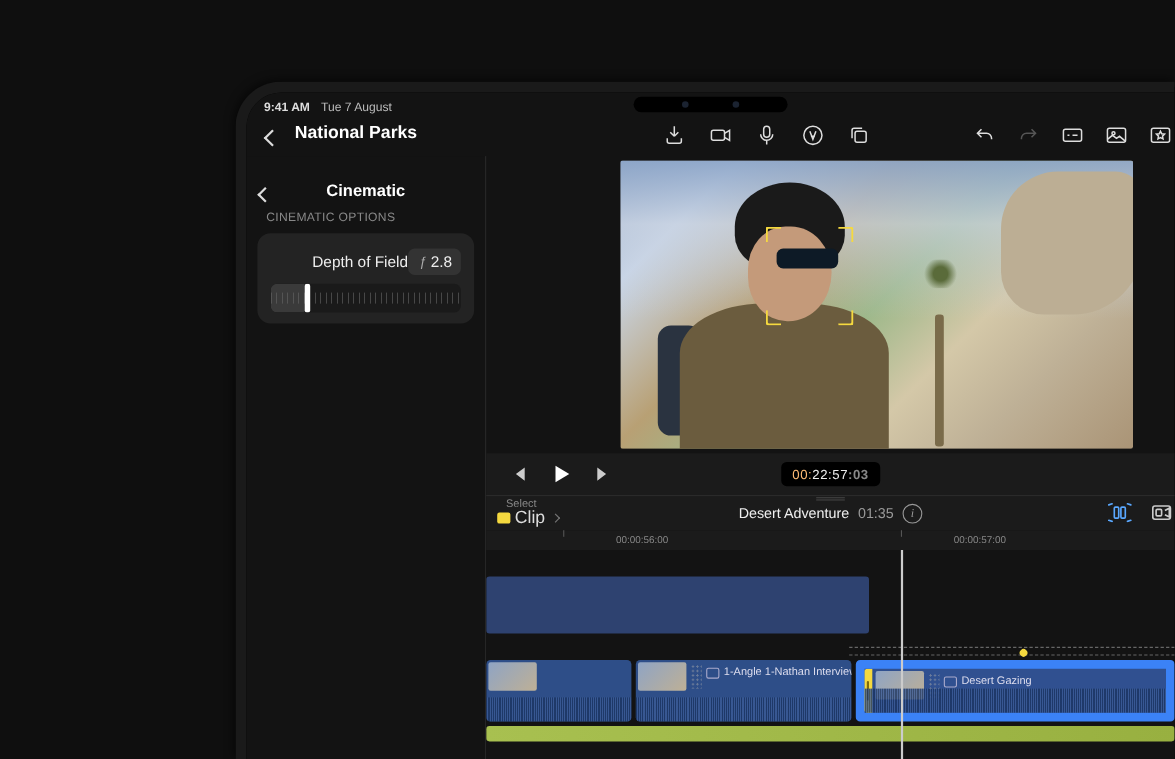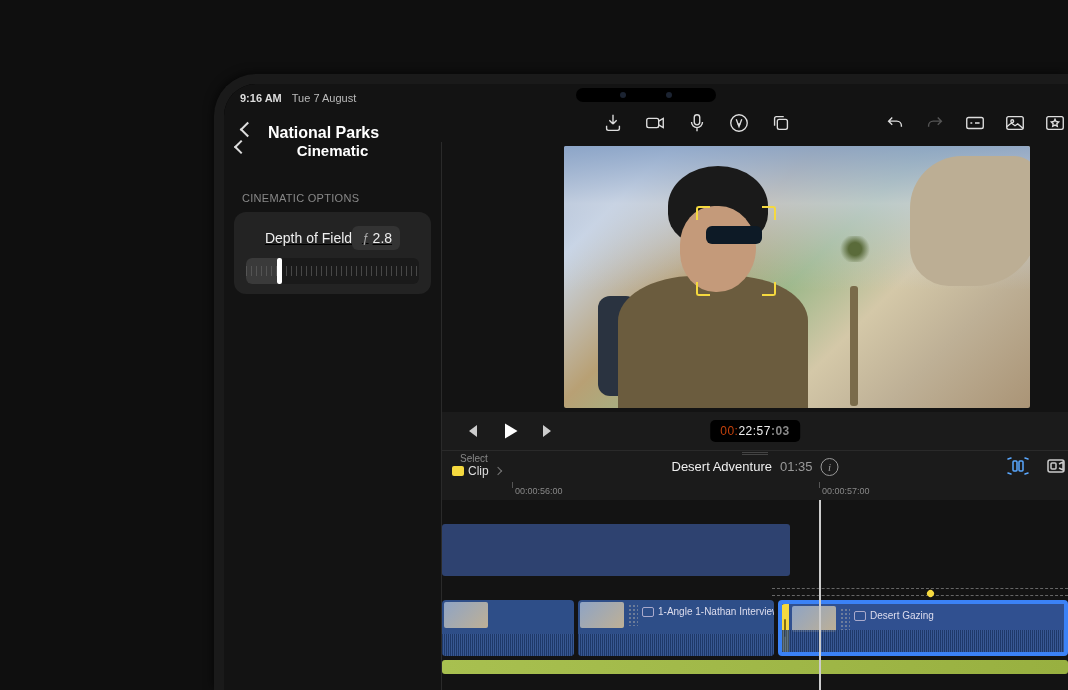--- a/index.html
+++ b/index.html
@@ -4,38 +4,38 @@
 <style>
 * { margin: 0; padding: 0; box-sizing: border-box; font-family: -apple-system, BlinkMacSystemFont, "Helvetica Neue", sans-serif; }
 body { background: #0f0f0f; width: 1068px; height: 690px; overflow: hidden; position: relative; }
 .device-frame { position: absolute; left: 214px; top: 74px; width: 854px; height: 616px; background: #000; border-radius: 42px 0 0 0; border: 10px solid #1a1a1a; border-right: none; border-bottom: none; box-shadow: -2px -2px 8px rgba(0,0,0,0.5); }
 .notch { position: absolute; left: 50%; top: 4px; transform: translateX(-50%); width: 140px; height: 14px; background: #000; border-radius: 24px; z-index: 100; }
 .notch::before { content:''; position: absolute; left: 44px; top: 4px; width: 6px; height: 6px; border-radius: 50%; background: #1b2331; }
 .notch::after { content:''; position: absolute; right: 44px; top: 4px; width: 6px; height: 6px; border-radius: 50%; background: #1b2331; }
 .screen { position: absolute; inset: 0; background: #131313; border-radius: 32px 0 0 0; overflow: hidden; }
 .status-bar { position: absolute; top: 8px; left: 16px; display: flex; gap: 10px; font-size: 11px; color: #ddd; font-weight: 600; align-items: baseline; }
 .status-bar .date { font-weight: 400; color: #bbb; }
-.nav-bar { position: absolute; top: 28px; left: 10px; right: 0; height: 30px; display: flex; align-items: flex-end; }
+.nav-bar { position: absolute; top: 28px; left: 10px; right: 0; height: 30px; display: flex; align-items: flex-start; }
 .nav-back { width: 26px; height: 26px; display: flex; align-items: center; justify-content: center; cursor: pointer; }
 .chevron-left { width: 11px; height: 11px; border-left: 2px solid #ddd; border-bottom: 2px solid #ddd; transform: rotate(45deg); }
 .nav-title { font-size: 16px; color: #fff; font-weight: 600; margin-left: 8px; }
 .toolbar-icons { position: absolute; top: 28px; left: 378px; display: flex; gap: 20px; align-items: center; }
 .toolbar-icons-right { position: absolute; top: 28px; right: 0; display: flex; gap: 18px; align-items: center; padding-right: 2px; }
 .ticon { width: 22px; height: 22px; display: flex; align-items: center; justify-content: center; cursor: pointer; }
 .ticon svg { stroke: #ddd; fill: none; stroke-width: 1.5; }
 .ticon.dim svg { stroke: #555; }
 .sidebar { position: absolute; left: 0; top: 58px; width: 218px; bottom: 0; background: #131313; border-right: 1px solid #2a2a2a; }
-.sidebar-header { height: 40px; display: flex; align-items: flex-start; padding: 0 12px; position: relative; }
+.sidebar-header { height: 40px; display: flex; align-items: flex-end; padding: 0 12px; position: relative; }
 .sidebar-header .chev { width: 10px; height: 10px; border-left: 2px solid #ddd; border-bottom: 2px solid #ddd; transform: rotate(45deg); cursor: pointer; }
 .sidebar-title { position: absolute; left: 50%; transform: translateX(-50%); font-size: 15px; color: #fff; font-weight: 600; }
 .section-label { font-size: 11px; color: #888; text-transform: uppercase; letter-spacing: 0.3px; padding: 10px 18px 8px; }
 .options-card { background: #232323; border-radius: 12px; margin: 0 10px; padding: 10px 12px; }
 .reset-row { display: flex; align-items: center; justify-content: center; gap: 6px; padding: 4px 0 10px; color: #ddd; font-size: 13px; cursor: pointer; }
 .reset-row svg { width: 14px; height: 14px; stroke: #ddd; fill: none; stroke-width: 2; }
-.depth-row { display: flex; align-items: center; justify-content: center; padding: 4px 0 8px; text-decoration: underline; }
+.depth-row { display: flex; align-items: center; justify-content: flex-end; padding: 4px 0 8px; }
 .depth-label { font-size: 14px; color: #eee; }
 .depth-val { background: #333; border-radius: 6px; padding: 4px 8px; display: flex; align-items: center; gap: 4px; font-size: 14px; color: #eee; font-variant-numeric: tabular-nums; min-width: 48px; justify-content: flex-end; }
 .fstop { font-style: italic; font-size: 12px; color: #aaa; }
 .slider-track { height: 26px; background: #1a1a1a; border-radius: 6px; position: relative; overflow: hidden; cursor: pointer; }
 .slider-fill { position: absolute; left: 0; top: 0; bottom: 0; width: 18%; background: #3a3a3a; }
 .slider-handle { position: absolute; left: 18%; top: 0; bottom: 0; width: 5px; background: #fff; border-radius: 2px; }
 .ticks { position: absolute; inset: 0; display: flex; align-items: center; }
 .ticks::before { content:''; position:absolute; inset:0; background-image: repeating-linear-gradient(to right, #666 0, #666 1px, transparent 1px, transparent 5px); opacity: 0.6; top: 8px; bottom: 8px; }
 .main-area { position: absolute; left: 218px; top: 58px; right: 0; bottom: 0; }
 .viewer { position: absolute; top: 4px; left: 122px; width: 466px; height: 262px; background: #222 linear-gradient(135deg, #8fa4c4 0%, #c9d6e8 15%, #b8a074 35%, #9db88a 50%, #d4c8a8 65%, #beb096 80%, #aa9476 100%); border-radius: 2px; overflow: hidden; }
@@ -55,65 +55,65 @@
 .trees { position:absolute; right: -10px; top: 10px; width: 220px; height: 250px; }
 .rock { position:absolute; right: 0; top: 0; width: 130px; height: 130px; background: #bcae94; border-radius: 40% 20% 50% 30%; filter: blur(0.5px); }
 .jtree { position:absolute; left: 30px; bottom: 0; width: 8px; height: 120px; background: #7a6b4a; border-radius: 3px; }
 .jtop { position:absolute; left: 18px; top: 80px; width: 34px; height: 26px; background: radial-gradient(circle, #5a6b3a 30%, transparent 70%); }
 .transport { position: absolute; top: 270px; left: 0; right: 0; height: 38px; background: #1b1b1b; display: flex; align-items: center; }
 .trans-btns { display: flex; gap: 14px; margin-left: 18px; }
 .pbtn { width: 24px; height: 24px; display: flex; align-items: center; justify-content: center; cursor: pointer; }
 .pbtn svg { fill: #ccc; }
 .pbtn.play svg { fill: #fff; }
 .timecode { position: absolute; left: 50%; transform: translateX(-50%); background: #000; border-radius: 5px; padding: 4px 10px; font-size: 12px; font-variant-numeric: tabular-nums; letter-spacing: 0.5px; }
-.timecode .dim { color: #c2410c; }
+.timecode .dim { color: #fdba74; }
 .timecode .bright { color: #eee; }
 .timecode .frames { color: #888; font-weight: bold; }
 .info-bar { position: absolute; top: 308px; left: 0; right: 0; height: 32px; background: #1b1b1b; border-top: 1px solid #2a2a2a; display: flex; align-items: center; padding: 0 10px; font-size: 12px; }
 .grip { position:absolute; left: 50%; top: 1px; transform: translateX(-50%); width: 26px; height: 3px; border-top: 1px solid #444; border-bottom: 1px solid #444; }
 .select-label { color: #888; font-size: 10px; position: absolute; left: 18px; top: 2px; }
 .clip-chip { display: inline-flex; align-items: center; gap: 4px; margin-top: 9px; }
 .clip-ico { width: 12px; height: 10px; background: #f5d93f; border-radius: 2px; }
-.clip-text { color: #ddd; font-size: 12px; }
+.clip-text { color: #ddd; font-size: 16px; }
 .clip-chev { width: 6px; height: 6px; border-right: 1px solid #777; border-bottom: 1px solid #777; transform: rotate(-45deg); margin-left: 2px; }
 .center-info { position: absolute; left: 50%; transform: translateX(-50%); display: flex; align-items: center; gap: 8px; color: #eee; font-size: 13px; }
 .dur { color: #999; }
 .info-i { width: 18px; height: 18px; border: 1.5px solid #999; border-radius: 50%; display: inline-flex; align-items: center; justify-content: center; font-size: 11px; color: #999; font-style: italic; font-family: serif; cursor: pointer; flex-shrink: 0; }
 .right-tools { position: absolute; right: 0; display: flex; gap: 14px; align-items: center; }
 .mag-ico { cursor: pointer; }
 .ruler { position: absolute; top: 340px; left: 0; right: 0; height: 18px; background: #1b1b1b; font-size: 9px; color: #777; }
 .ruler-tick { position: absolute; top: 0; height: 6px; border-left: 1px solid #555; }
-.ruler-label { position: absolute; top: 4px; font-size: 9px; color: #888; }
+.ruler-label { position: absolute; top: 4px; font-size: 9px; color: #888; margin-left: 45px; }
 .timeline { position: absolute; top: 358px; left: 0; right: 0; bottom: 0; background: #131313; overflow: hidden; }
 .track-audio-top { position: absolute; top: 24px; left: 0; width: 348px; height: 52px; background: #2e4270; border-radius: 3px; }
 .keyframe-row { position: absolute; top: 88px; left: 330px; right: 0; height: 8px; border-top: 1px dashed #666; border-bottom: 1px dashed #666; }
 .kf-dot { position:absolute; top: 1px; width: 7px; height: 7px; background: #f5d93f; border-radius: 50%; transform: rotate(45deg); }
 .track-video { position: absolute; top: 100px; left: 0; right: 0; height: 56px; display: flex; gap: 4px; }
 .vclip { position: relative; height: 56px; background: #2e4e88; border-radius: 4px; overflow: hidden; }
-.vclip.sel { border: 4px solid #3b82f6; background: #305090; }
+.vclip.sel { border: 8px solid #3b82f6; background: #305090; }
 .vclip .thumb { position:absolute; left: 2px; top: 2px; width: 44px; height: 26px; background: linear-gradient(135deg, #8fa4c4, #beb096); border-radius: 2px; }
 .vclip .wave { position:absolute; left: 0; right: 0; bottom: 0; height: 22px; background: repeating-linear-gradient(to right, #1a3360 0, #1a3360 1px, #3a5a95 1px, #3a5a95 2px); opacity: 0.8; }
 .vclip .gripdots { position:absolute; left: 50px; top: 4px; width: 10px; height: 22px; background-image: radial-gradient(circle, #aaa 1px, transparent 1px); background-size: 4px 4px; opacity: 0.5; }
 .vclip .cliplabel { position:absolute; left: 64px; top: 6px; font-size: 10px; color: #dde; display: flex; align-items: center; gap: 4px; white-space: nowrap; }
 .vclip .cliplabel .ci { width: 12px; height: 10px; border: 1px solid #aac; border-radius: 2px; }
 .drag-handle { position:absolute; left: -1px; top: 0; bottom: 0; width: 8px; background: #f5d93f; border-radius: 4px 0 0 4px; display:flex; align-items:center; justify-content:center; }
 .drag-handle::after { content:''; width:2px; height: 18px; background: #806c10; border-radius:1px; }
 .track-music { position: absolute; top: 160px; left: 0; right: 0; height: 14px; background: linear-gradient(to right, #a8c050, #98b040); border-radius: 3px; }
 .playhead { position: absolute; top: 0; bottom: 0; left: 377px; width: 2px; background: #ccc; z-index: 50; }
 .playhead::before { content:''; position:absolute; top: -16px; left: -5px; width: 12px; height: 14px; background: #ccc; clip-path: polygon(15% 0, 85% 0, 100% 60%, 50% 100%, 0 60%); }
 </style>
 </head>
 <body>
 
 <div class="device-frame">
   <div class="notch"></div>
   <div class="screen">
 
     <div class="status-bar">
-      <span>9:16 AM</span>
+      <span>9:41 AM</span>
       <span class="date">Tue 7 August</span>
     </div>
 
     <div class="nav-bar">
       <div class="nav-back">
           <div class="chevron-left"></div>
         </div>
       <div class="nav-title">National Parks</div>
     </div>
 

